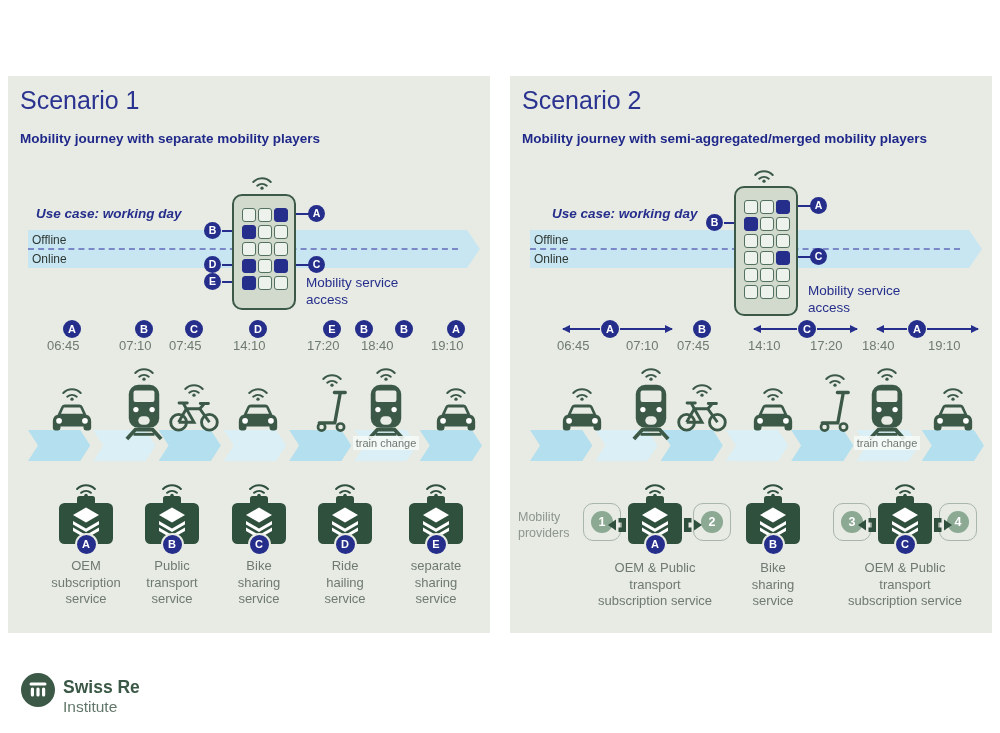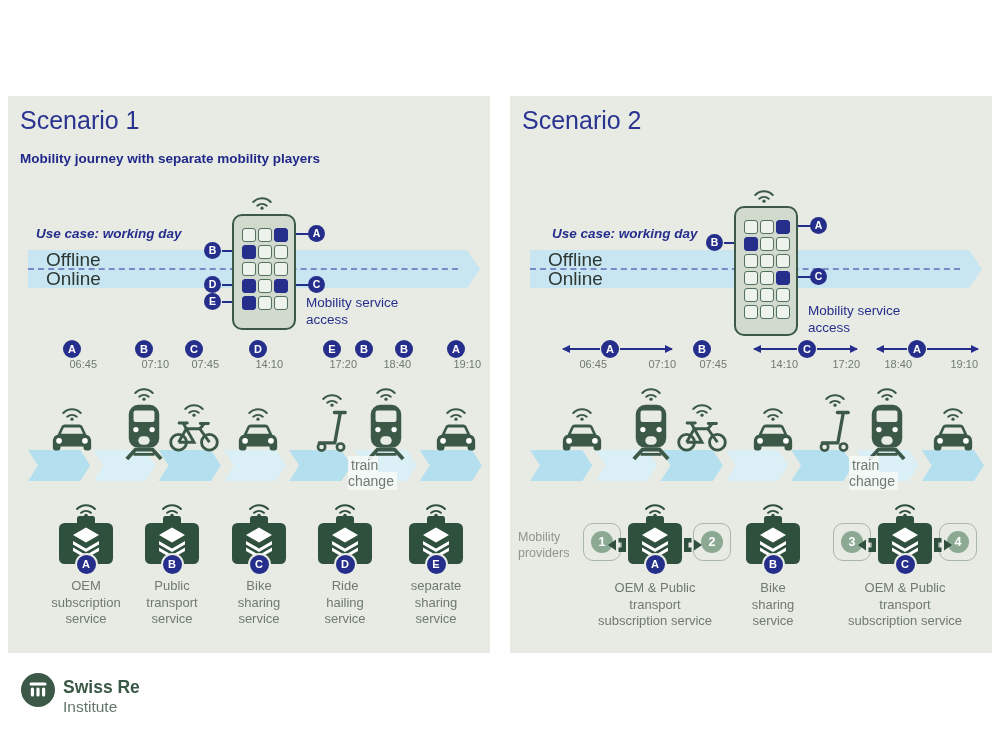--- a/index.html
+++ b/index.html
@@ -9,54 +9,54 @@
     --panel:#e7ebe3;
     --band:#c8e6f2;
     --chevdk:#b4dfee;
     --chevlt:#daeff6;
     --gray:#6f7a72;
   }
   *{margin:0;padding:0;box-sizing:content-box}
   body{background:#fff;font-family:"Liberation Sans",sans-serif;}
   .canvas{position:relative;width:1000px;height:733px;background:#fff;overflow:hidden}
   .title{position:absolute;left:18px;top:12px;font-size:19.5px;font-weight:bold;color:#23278a;line-height:25px}
-  .panel{position:absolute;top:96px;width:482px;height:557px;background:var(--panel)}
+  .panel{position:absolute;top:76px;width:482px;height:557px;background:var(--panel)}
   #p1{left:8px}
   #p2{left:510px}
   .scn-heading{position:absolute;left:12px;top:10px;font-size:25px;color:#2b3390}
   .scn-sub{position:absolute;left:12px;top:55px;font-size:13.5px;font-weight:bold;color:#20288a}
   .use-case{position:absolute;top:130px;font-size:13.5px;font-weight:bold;font-style:italic;color:var(--navy)}
   .band{position:absolute;left:20px;top:154px;width:452px;height:38px;background:var(--band);z-index:1;
         clip-path:polygon(0 0,calc(100% - 13px) 0,100% 50%,calc(100% - 13px) 100%,0 100%)}
-  .band-row{height:19px;display:flex;align-items:center;padding-left:18px;font-size:19px;color:#2e3833}
+  .band-row{height:19px;display:flex;align-items:center;padding-left:4px;font-size:12px;color:#2e3833}
   .dash{position:absolute;left:0;width:430px;top:18px;border-top:2px dashed #7b88c8}
   .phone{position:absolute;left:224px;width:60px;background:#d2dace;border:2px solid var(--green);border-radius:10px;z-index:5}
   .pgrid{position:absolute;inset:0;display:grid;grid-template-columns:repeat(3,12px);grid-auto-rows:12px;
          justify-content:center;column-gap:4px;row-gap:5px;padding-top:12px}
   .cell{width:12px;height:12px;border:1.2px solid #51705e;border-radius:3px;background:#eef2ec}
   .cell.hl{background:var(--navy);border-color:var(--navy)}
   .bdg{position:absolute;background:var(--navy);color:#fff;border-radius:50%;font-weight:bold;text-align:center;z-index:6}
   .s18{width:18px;height:18px;line-height:18px;font-size:11px}
   .s17{width:17px;height:17px;line-height:17px;font-size:10.5px}
   .cbadge{position:absolute;width:19px;height:19px;line-height:19px;font-size:11px;background:var(--navy);
           color:#fff;font-weight:bold;text-align:center;border-radius:50%;border:2px solid var(--panel);z-index:4}
   .conn{position:absolute;height:2px;background:var(--navy);z-index:4}
   .msa{position:absolute;width:110px;font-size:13.5px;color:var(--navy);line-height:17px}
-  .time{position:absolute;top:262px;width:50px;text-align:right;font-size:11px;color:var(--gray)}
+  .time{position:absolute;top:262px;width:50px;text-align:left;font-size:13px;color:var(--gray)}
   .tl-line{position:absolute;height:2px;background:var(--navy);top:252px}
   .ah-l::before{content:"";position:absolute;left:-1px;top:-3px;width:0;height:0;
       border-top:4px solid transparent;border-bottom:4px solid transparent;border-right:8px solid var(--navy)}
   .ah-r::after{content:"";position:absolute;right:-1px;top:-3px;width:0;height:0;
       border-top:4px solid transparent;border-bottom:4px solid transparent;border-left:8px solid var(--navy)}
   .veh{position:absolute;width:56px;display:flex;flex-direction:column;align-items:center;gap:1px;color:var(--green);z-index:2}
   .chevband{position:absolute;left:20px;top:354px;width:454px;height:31px;display:flex;gap:3px;z-index:1}
   .chev{flex:1;clip-path:polygon(10px 50%,0 0,calc(100% - 10px) 0,100% 50%,calc(100% - 10px) 100%,0 100%)}
   .chev.dk{background:var(--chevdk)}
   .chev.lt{background:var(--chevlt)}
-  .trainchange{position:absolute;top:361px;width:76px;text-align:left;font-size:14px;color:var(--gray);z-index:3}
+  .trainchange{position:absolute;top:361px;width:76px;text-align:center;font-size:11px;color:var(--gray);z-index:3}
   .trainchange span{background:rgba(245,249,246,.9);padding:1px 3px}
   .svc{position:absolute;top:406px;width:86px;display:flex;flex-direction:column;align-items:center}
   .case-wrap{position:relative;width:58px;height:72px;color:var(--casegreen)}
   .svc-label{margin-top:4px;font-size:13px;color:var(--gray);line-height:16.5px;text-align:center}
   .svclabel2{position:absolute;top:484px;font-size:13px;color:var(--gray);line-height:16.5px;text-align:center}
   .numbox{position:absolute;top:427px;width:36px;height:36px;border:1.5px solid #a9b6ab;border-radius:10px;
           display:flex;align-items:center;justify-content:center}
   .numcircle{width:22px;height:22px;border-radius:50%;background:#8ba993;color:#fff;font-size:12.5px;
              font-weight:bold;text-align:center;line-height:22px}
   .plug{position:absolute;top:442px;color:var(--casegreen);z-index:3}
@@ -344,20 +344,21 @@
       <div class="svc-label">
         <div>separate</div>
         <div>sharing</div>
         <div>service</div>
       </div>
     </div>
   </section>
 
   <section class="panel" id="p2">
     <div class="scn-heading">Scenario 2</div>
+    <div class="scn-sub">Mobility journey with semi-aggregated/merged mobility players</div>
     <div class="use-case" style="left:42px">Use case: working day</div>
 
     <div class="band">
       <div class="band-row">
           <span>Offline</span>
         </div>
       <div class="band-row">
           <span>Online</span>
         </div>
       <div class="dash"></div>

